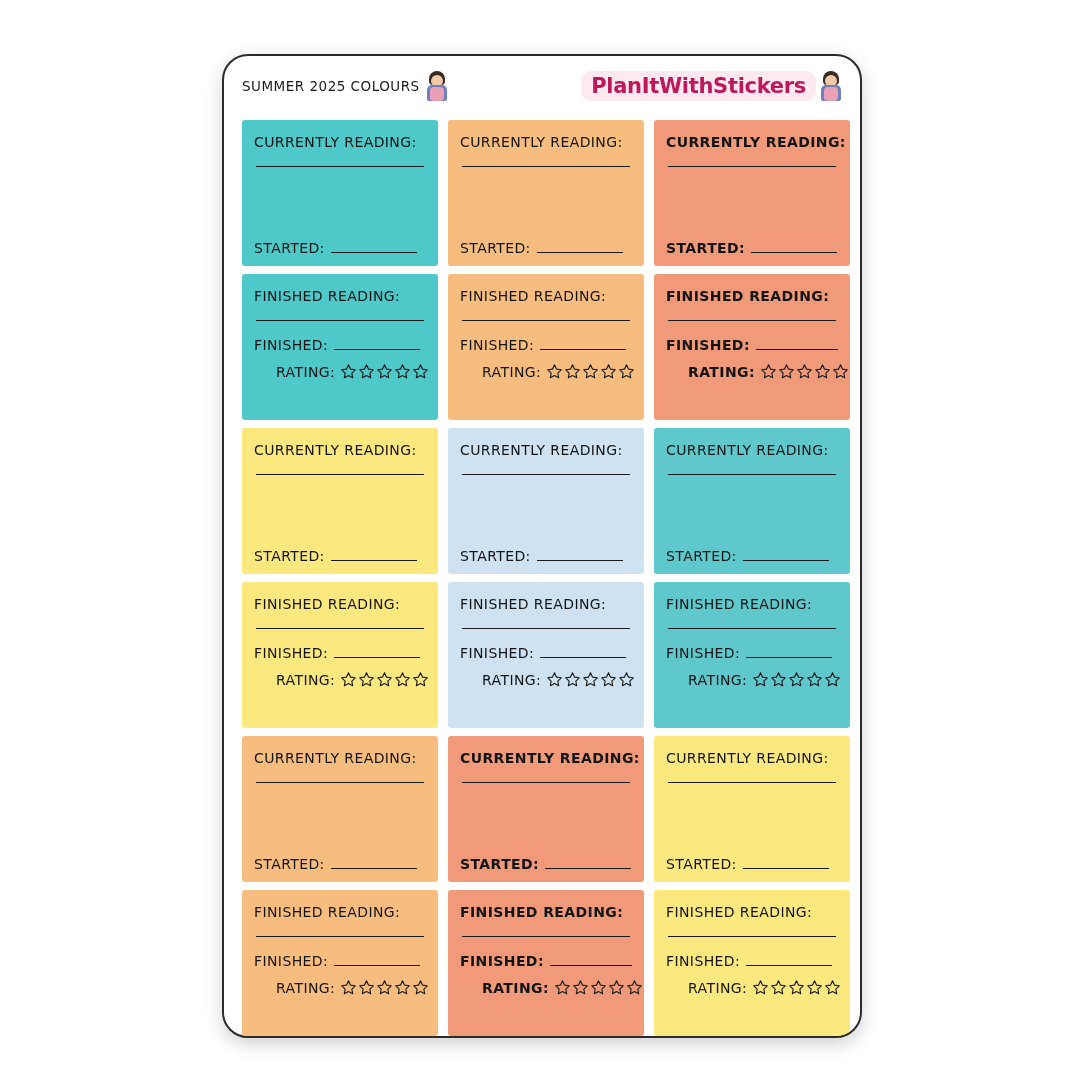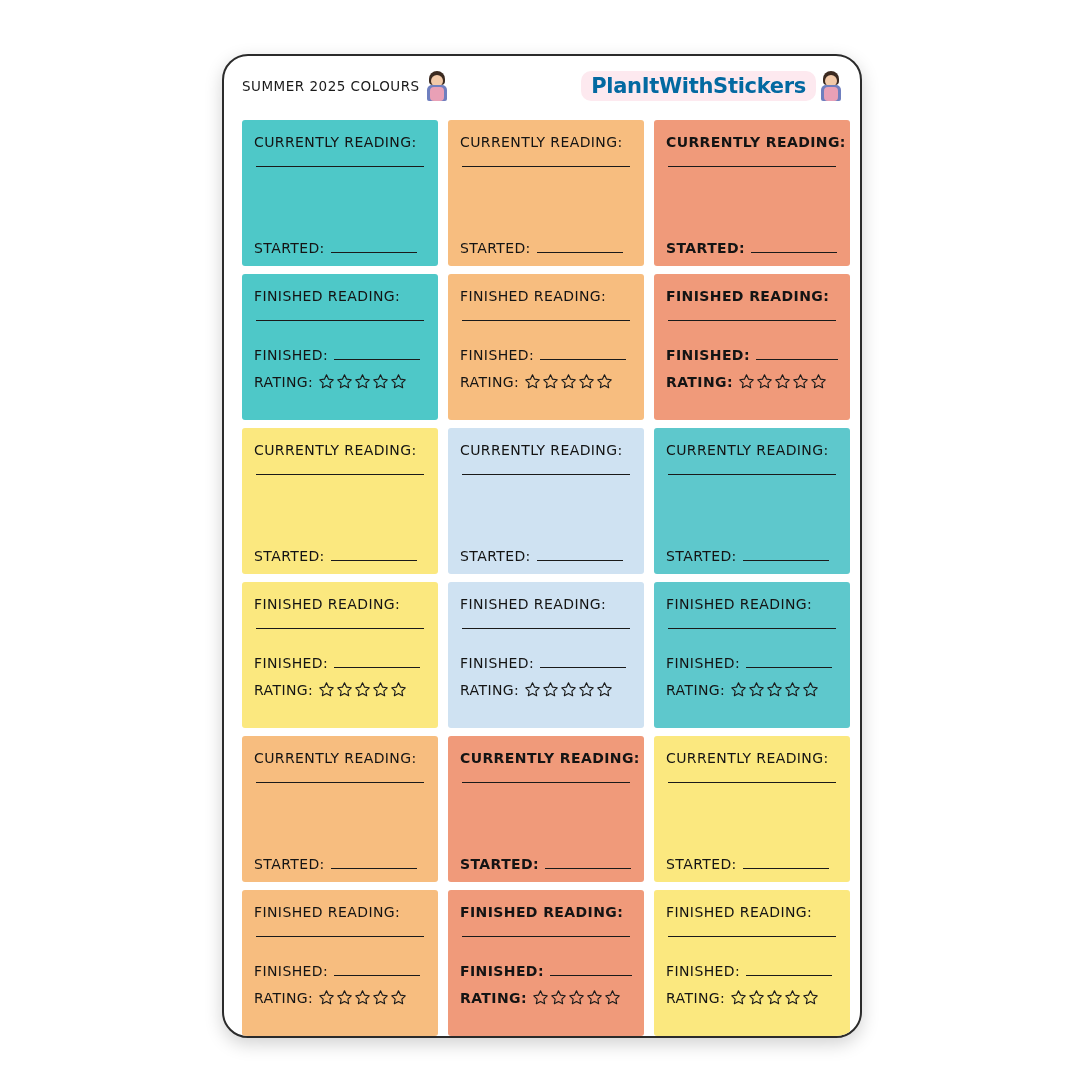--- a/index.html
+++ b/index.html
@@ -55,21 +55,21 @@
     display: flex;
     align-items: center;
     gap: 4px;
   }
   .brand-pill {
     background: #fde9ef;
     border-radius: 10px;
     padding: 3px 10px;
     font-size: 21px;
     font-weight: bold;
-    color: #0369a1;
+    color: #be185d;
     letter-spacing: -0.3px;
     font-family: "DejaVu Sans", sans-serif;
   }
   .header-right {
     font-size: 13.5px;
     line-height: 1.3;
     text-align: center;
     letter-spacing: 0.6px;
     color: #1a1a1a;
     white-space: nowrap;
@@ -149,26 +149,27 @@
     margin: 0 0 3px 6px;
     vertical-align: baseline;
   }
   .row-line {
     display: flex;
     align-items: flex-end;
     white-space: nowrap;
   }
   .spacer { flex: 1 1 auto; }
   .started-row { margin-top: 18px; }
-  .finished-row { margin-top: 26px; }
+  .finished-row { margin-top: 16px; }
   .rating-row {
     margin-top: 10px;
     display: flex;
     align-items: center;
     gap: 2px;
+    margin-left: 22px;
   }
   .stars {
     display: inline-flex;
     gap: 1px;
     margin-left: 3px;
   }
   .star {
     width: 17px;
     height: 17px;
     display: inline-block;

